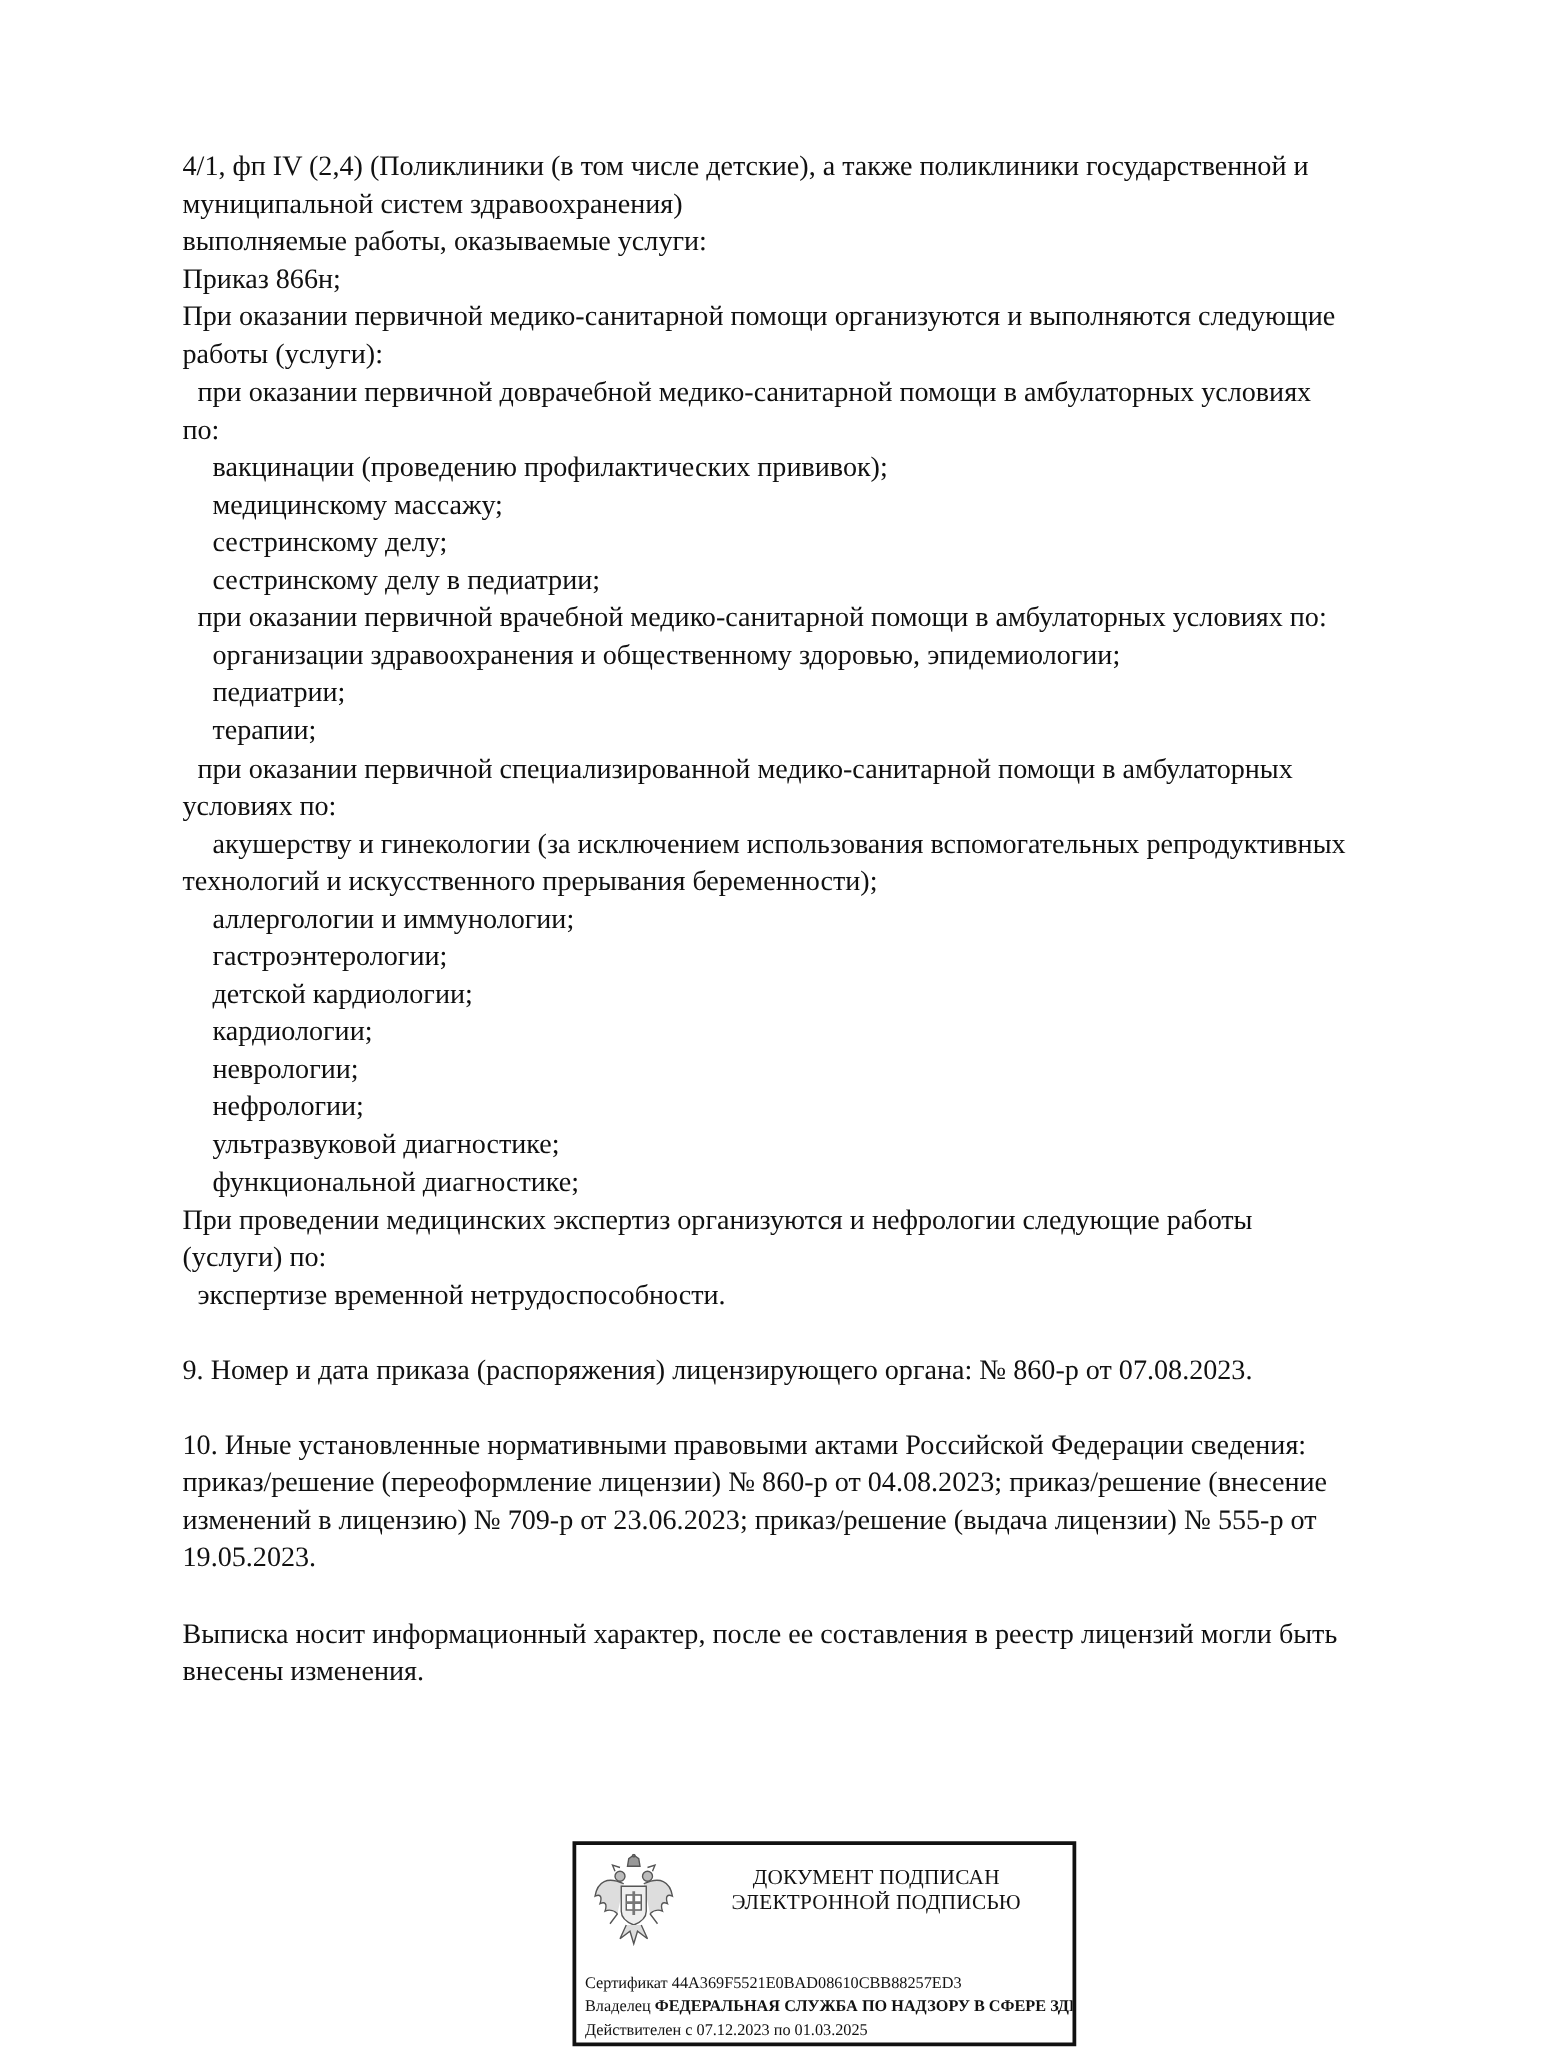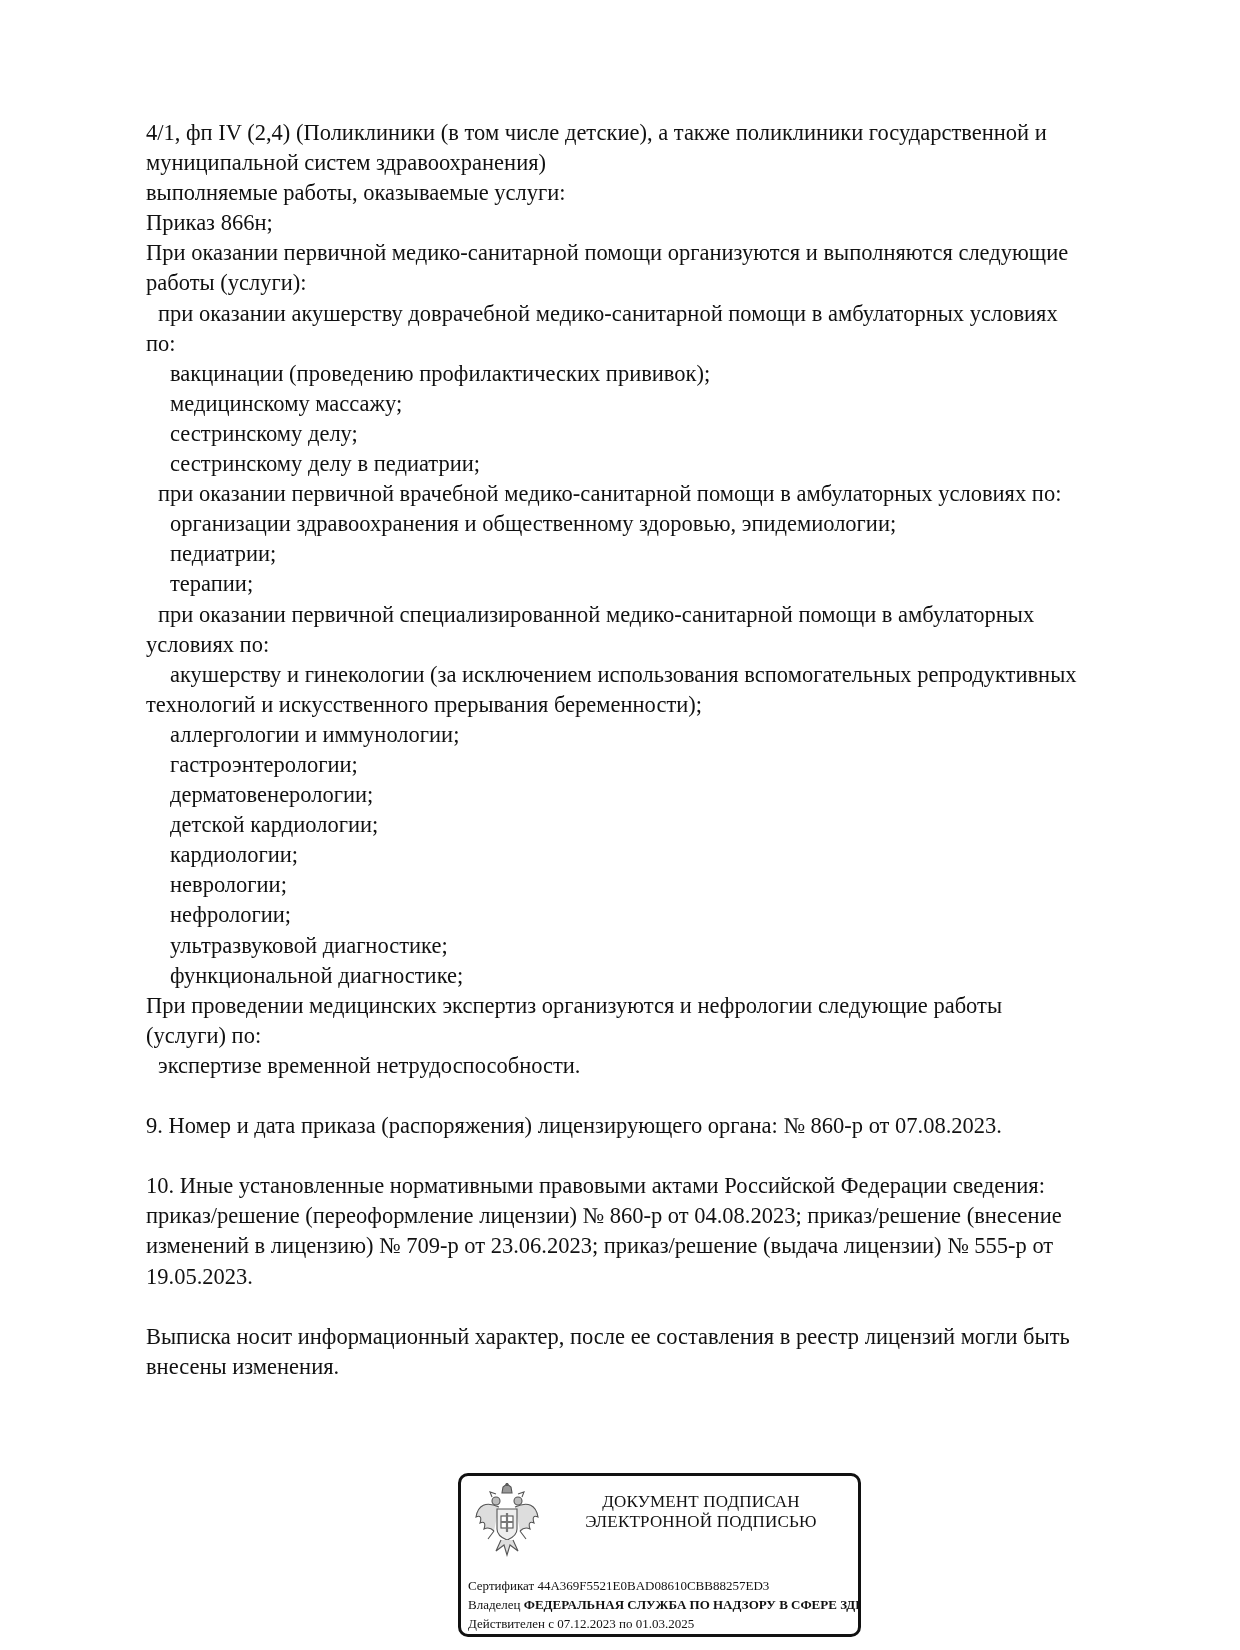--- a/index.html
+++ b/index.html
@@ -8,21 +8,21 @@
   .text {
     position: absolute; left: 146px; top: 106px; width: 1040px;
     font-family: "Liberation Serif", "DejaVu Serif", serif;
     font-size: 22.5px; line-height: 30.1px; color: #111;
   }
   .line { white-space: pre; height: 30.1px; }
   .ind1 { padding-left: 12px; }
   .ind2 { padding-left: 24px; }
   .stamp {
     position: absolute; left: 458px; top: 1461px; width: 403px; height: 164px;
-    border: 3px solid #111; border-radius: 10px; box-sizing: border-box;
+    border: 3px solid #111; border-radius: 0; box-sizing: border-box;
     font-family: "Liberation Serif", "DejaVu Serif", serif; color: #111;
     overflow: hidden; background: #fff;
   }
   .emblem { position: absolute; left: 13px; top: 7px; width: 66px; height: 74px; }
   .stamp-title {
     position: absolute; left: 95px; top: 16px; width: 290px; text-align: center;
     font-size: 17px; line-height: 20px; letter-spacing: 0.2px;
   }
   .stamp-info { position: absolute; left: 7px; top: 100px; font-size: 13px; line-height: 19px; white-space: nowrap; }
   .stamp-info b { font-weight: bold; }
@@ -31,37 +31,36 @@
 <body>
 
 <div class="page">
   <div class="text" id="doc-text">
       <div class="line">4/1, фп IV (2,4) (Поликлиники (в том числе детские), а также поликлиники государственной и</div>
       <div class="line">муниципальной систем здравоохранения)</div>
       <div class="line">выполняемые работы, оказываемые услуги:</div>
       <div class="line">Приказ 866н;</div>
       <div class="line">При оказании первичной медико-санитарной помощи организуются и выполняются следующие</div>
       <div class="line">работы (услуги):</div>
-      <div class="line ind1">при оказании акушерству доврачебной медико-санитарной помощи в амбулаторных условиях</div>
+      <div class="line ind1">при оказании первичной доврачебной медико-санитарной помощи в амбулаторных условиях</div>
       <div class="line">по:</div>
       <div class="line ind2">вакцинации (проведению профилактических прививок);</div>
       <div class="line ind2">медицинскому массажу;</div>
       <div class="line ind2">сестринскому делу;</div>
       <div class="line ind2">сестринскому делу в педиатрии;</div>
       <div class="line ind1">при оказании первичной врачебной медико-санитарной помощи в амбулаторных условиях по:</div>
       <div class="line ind2">организации здравоохранения и общественному здоровью, эпидемиологии;</div>
       <div class="line ind2">педиатрии;</div>
       <div class="line ind2">терапии;</div>
       <div class="line ind1">при оказании первичной специализированной медико-санитарной помощи в амбулаторных</div>
       <div class="line">условиях по:</div>
       <div class="line ind2">акушерству и гинекологии (за исключением использования вспомогательных репродуктивных</div>
       <div class="line">технологий и искусственного прерывания беременности);</div>
       <div class="line ind2">аллергологии и иммунологии;</div>
       <div class="line ind2">гастроэнтерологии;</div>
-      <div class="line ind2">дерматовенерологии;</div>
       <div class="line ind2">детской кардиологии;</div>
       <div class="line ind2">кардиологии;</div>
       <div class="line ind2">неврологии;</div>
       <div class="line ind2">нефрологии;</div>
       <div class="line ind2">ультразвуковой диагностике;</div>
       <div class="line ind2">функциональной диагностике;</div>
       <div class="line">При проведении медицинских экспертиз организуются и нефрологии следующие работы</div>
       <div class="line">(услуги) по:</div>
       <div class="line ind1">экспертизе временной нетрудоспособности.</div>
       <div class="line"></div>

